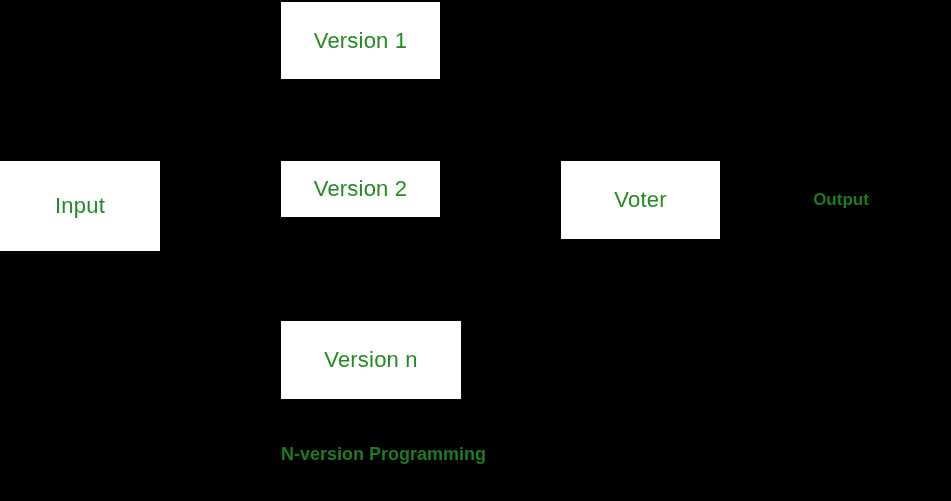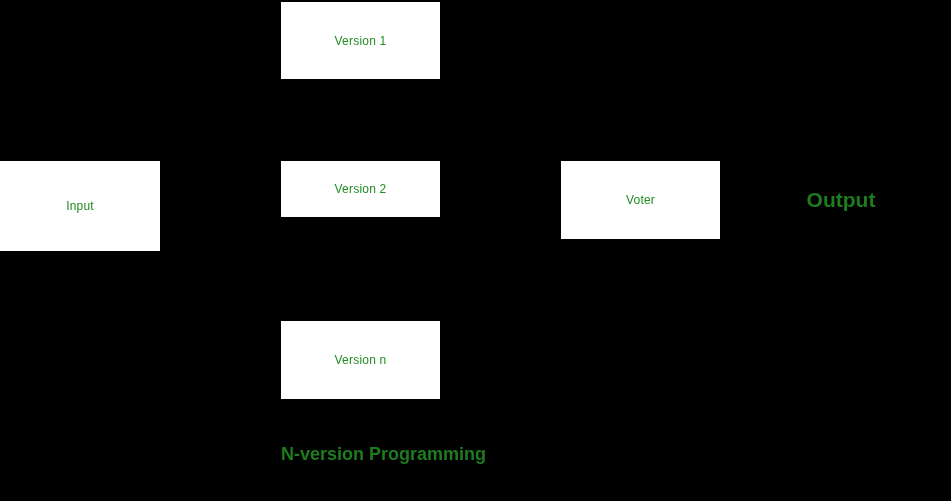--- a/index.html
+++ b/index.html
@@ -17,35 +17,35 @@
   }
   .node-box {
     position: absolute;
     background: var(--node-fill, #ffffff);
     display: flex;
     align-items: center;
     justify-content: center;
   }
   .node-box .node-label {
     color: var(--node-text, #228B22);
-    font-size: 12px;
+    font-size: 22px;
     font-weight: 400;
     letter-spacing: 0.2px;
     white-space: nowrap;
   }
   #input-box    { left: 0px;   top: 161px; width: 160px; height: 90px; }
   #version1-box { left: 281px; top: 2px;   width: 159px; height: 77px; }
   #version2-box { left: 281px; top: 161px; width: 159px; height: 56px; }
-  #versionn-box { left: 281px; top: 321px; width: 159px; height: 78px; }
+  #versionn-box { left: 281px; top: 321px; width: 180px; height: 78px; }
   #voter-box    { left: 561px; top: 161px; width: 159px; height: 78px; }
 
   .on-black-text {
     position: absolute;
     color: var(--onblack-text, #1E7B1E);
-    font-size: 21px;
+    font-size: 17px;
     font-weight: 700;
     white-space: nowrap;
   }
   #output-label {
     left: 780px;
     top: 161px;
     width: 122px;
     height: 78px;
     display: flex;
     align-items: center;

